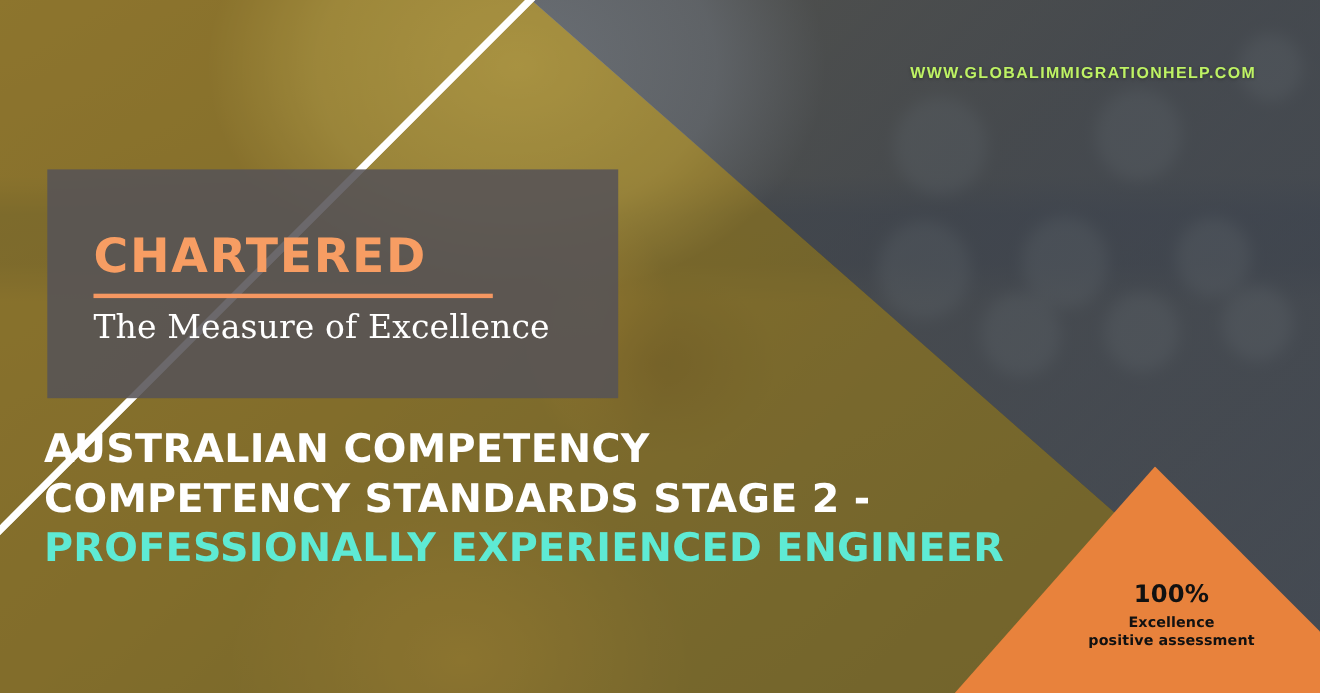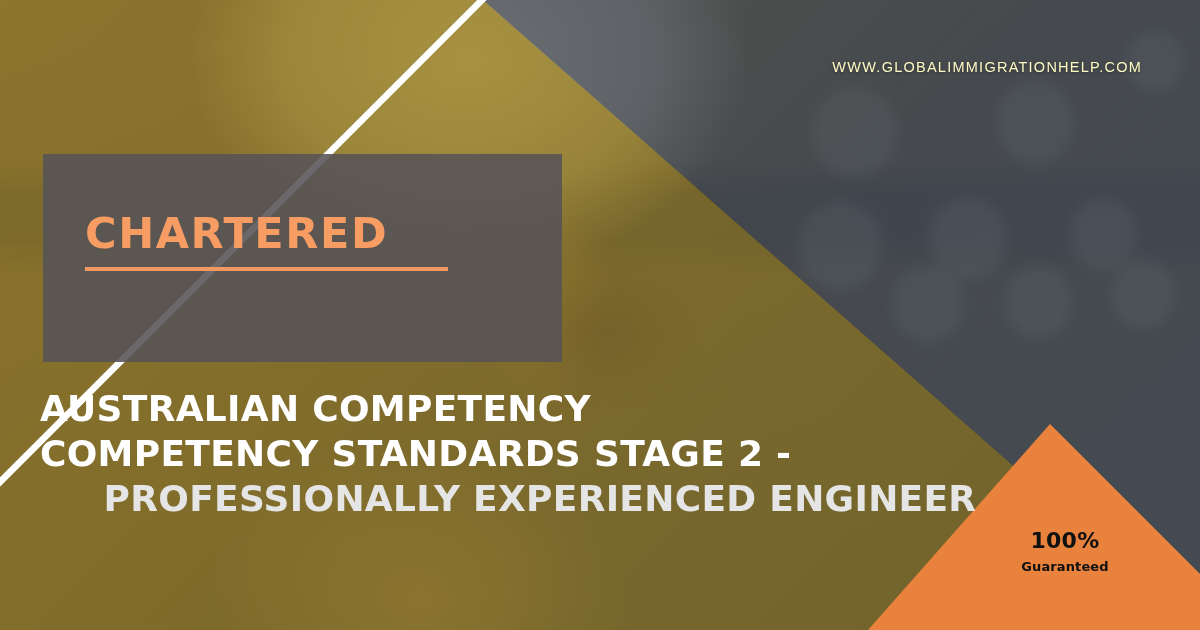--- a/index.html
+++ b/index.html
@@ -118,23 +118,23 @@
     font-size: 13px;
     font-weight: 700;
     letter-spacing: 0.1px;
   }
 
   
   .site-url {
     position: absolute;
     right: 58px;
     top: 59px;
-    color: #fef9c3;
+    color: #bef264;
     font-size: 14.5px;
-    font-weight: 400;
+    font-weight: 700;
     letter-spacing: 1.25px;
     font-family: "Liberation Sans", sans-serif;
     text-shadow: 0 1px 3px rgba(0,0,0,0.35);
   }
 
   
   .plaque {
     position: absolute;
     left: 43px;
     top: 154px;
@@ -179,21 +179,21 @@
     font-size: 36px;
     font-weight: 700;
     letter-spacing: 0.3px;
     line-height: 45px;
   }
   .headline .l {
     display: block;
     white-space: nowrap;
   }
   .headline .light { color: #ffffff; }
-  .headline .dark  { color: #e5e5e5; text-align: center; }
+  .headline .dark  { color: #5eead4; }
 </style>
 </head>
 <body>
 
 <div class="banner">
 
   <div class="photo"></div>
 
   <div class="bokeh">
       <i style="left: 813px; top: 88px; width: 84px; height: 89.04px;"></i>
@@ -213,26 +213,28 @@
 
   <div class="divider"></div>
 
   <div class="corner-triangle"></div>
 
   <div class="site-url">WWW.GLOBALIMMIGRATIONHELP.COM</div>
 
   <div class="plaque">
     <div class="plaque-title">CHARTERED</div>
     <div class="plaque-rule"></div>
+    <div class="plaque-sub">The Measure of Excellence</div>
   </div>
 
   <div class="headline">
     <span class="l light">AUSTRALIAN COMPETENCY</span>
     <span class="l light">COMPETENCY STANDARDS STAGE 2 -</span>
     <span class="l dark">PROFESSIONALLY EXPERIENCED ENGINEER</span>
   </div>
 
   <div class="badge">
     <div class="badge-pct">100%</div>
-    <div class="badge-l1">Guaranteed</div>
+    <div class="badge-l1">Excellence</div>
+    <div class="badge-l2">positive assessment</div>
   </div>
 
 </div>
 
 </body></html>

